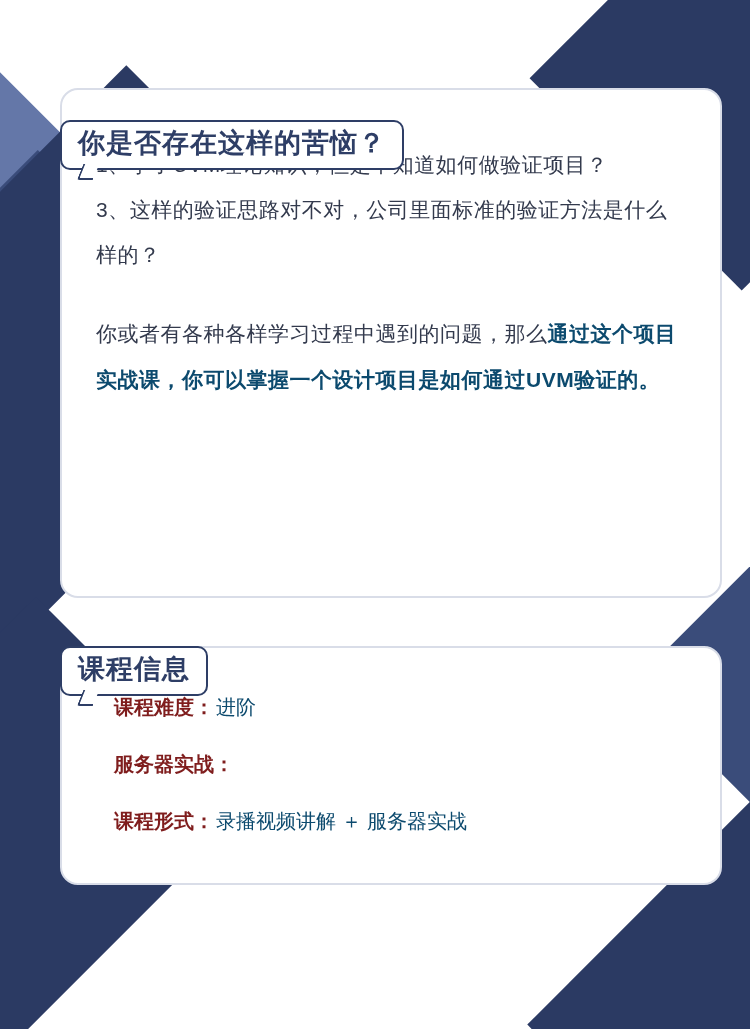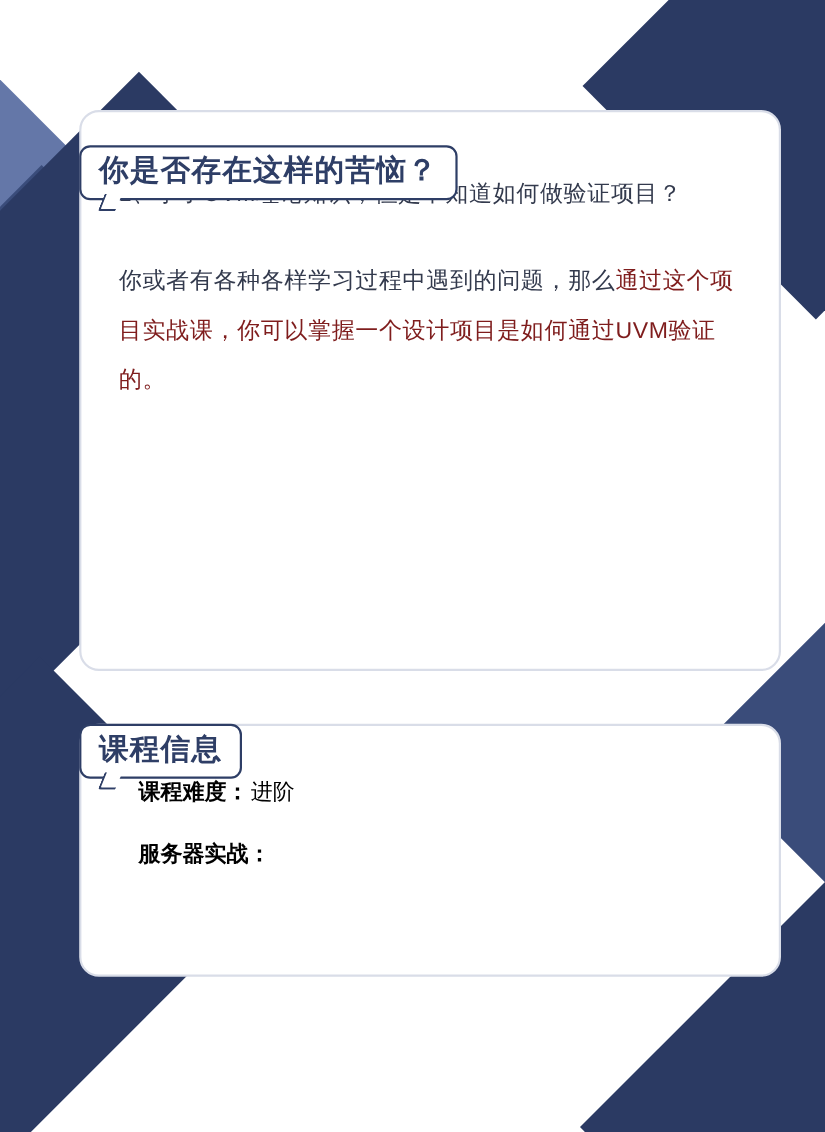--- a/index.html
+++ b/index.html
@@ -97,21 +97,21 @@
     width: 260px;
     height: 300px;
     background: #6477a8;
     transform: rotate(45deg);
   }
 
   
   .content {
     position: relative;
     z-index: 2;
-    padding: 12px;
+    padding: 0;
   }
 
   
   .section {
     position: relative;
     margin: 0 28px 0 60px;
   }
 
   .card {
     position: relative;
@@ -170,22 +170,22 @@
   .pain-gap {
     height: 34px;
   }
   .pain-summary {
     font-size: 21px;
     color: #333a4d;
     line-height: 2.15;
     letter-spacing: 0.5px;
   }
   .highlight {
-    color: #7f1d1d;
-    font-weight: normal;
+    color: #0c4a6e;
+    font-weight: bold;
   }
 
   
   #info-section {
     margin-top: 42px;
     border-radius: 17px;
   }
   #info-card {
     margin-top: 48px;
     padding: 46px 34px 48px 34px;
@@ -198,26 +198,26 @@
   .info-row {
     display: flex;
     align-items: baseline;
     margin: 0 0 30px 18px;
     font-size: 20px;
   }
   .info-row:last-child {
     margin-bottom: 0;
   }
   .info-label {
-    color: #000000;
+    color: #7f1d1d;
     font-weight: bold;
     white-space: nowrap;
   }
   .info-value {
-    color: #000000;
+    color: #0c4a6e;
     margin-left: 2px;
   }
 </style>
 </head>
 <body>
 
 <div class="bg-layer">
   <div class="shape shape-left-light"></div>
   <div class="shape shape-left-mid"></div>
   <div class="shape shape-left-dark"></div>
@@ -233,20 +233,21 @@
 
   <section class="section">
 
     <div class="title-box" id="pain-title">
       <div class="title-text">你是否存在这样的苦恼？</div>
       <div class="title-tail"></div>
     </div>
 
     <div class="card" id="pain-card">
       <div class="pain-line">1、学了UVM理论知识，但是不知道如何做验证项目？</div>
+      <div class="pain-line">3、这样的验证思路对不对，公司里面标准的验证方法是什么样的？</div>
 
       <div class="pain-gap"></div>
 
       <div class="pain-summary">
         <span>你或者有各种各样学习过程中遇到的问题，那么</span><span class="highlight">通过这个项目实战课，你可以掌握一个设计项目是如何通过UVM验证的。</span>
       </div>
     </div>
   </section>
 
   <section class="section" id="info-section">
@@ -257,16 +258,20 @@
     </div>
 
     <div class="card" id="info-card">
       <div class="info-row">
         <span class="info-label">课程难度：</span>
         <span class="info-value">进阶</span>
       </div>
       <div class="info-row">
         <span class="info-label">服务器实战：</span>
       </div>
+      <div class="info-row">
+        <span class="info-label">课程形式：</span>
+        <span class="info-value">录播视频讲解 ＋ 服务器实战</span>
+      </div>
     </div>
   </section>
 
 </div>
 
 </body></html>

